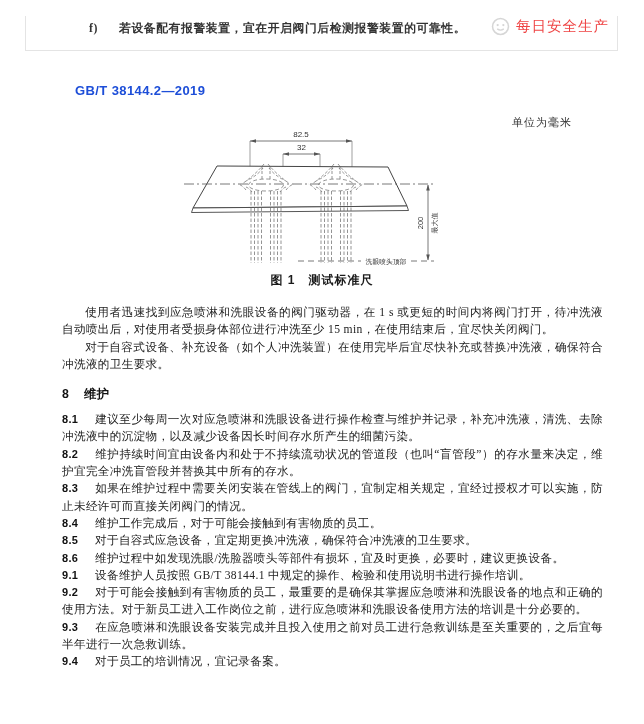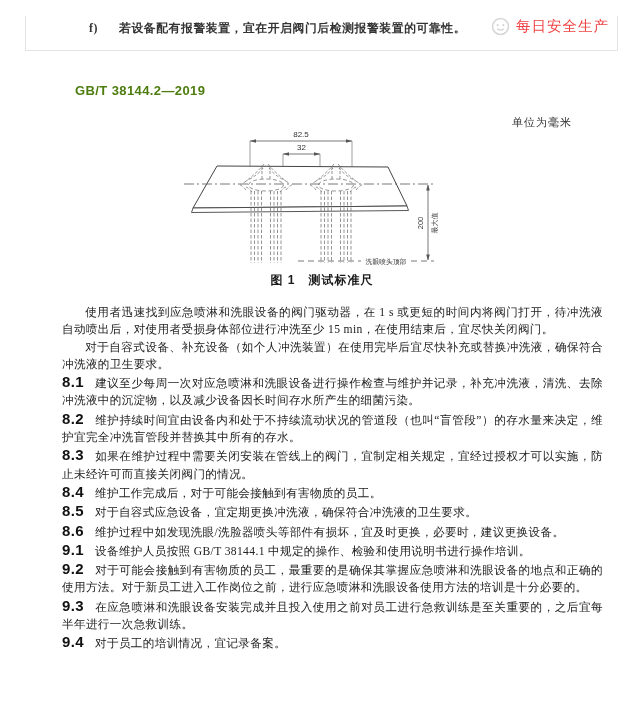--- a/index.html
+++ b/index.html
@@ -23,21 +23,21 @@
   .watermark {
     position:absolute; right:8px; top:3px; display:flex; align-items:center;
     color:#ef4444; font-family:"Liberation Sans","DejaVu Sans",sans-serif;
     font-size:14.5px; letter-spacing:1px;
   }
   .wm-icon { width:19px; height:19px; margin-right:6px; }
   
   .doc-number {
     position:absolute; left:75px; top:67px;
     font-family:"Liberation Sans","DejaVu Sans",sans-serif;
-    font-weight:700; font-size:13px; letter-spacing:0.4px; color:#4d7c0f;
+    font-weight:700; font-size:13px; letter-spacing:0.4px; color:#1d4ed8;
   }
   .unit-note {
     position:absolute; right:72px; top:99px; font-size:11px; color:#333;
     letter-spacing:1px;
   }
   
   .figure-svg { position:absolute; left:180px; top:112px; }
   .fig-caption {
     position:absolute; left:0; top:256px; width:644px; text-align:center;
     font-family:"Liberation Sans","DejaVu Sans",sans-serif;
@@ -54,21 +54,21 @@
     font-weight:700; font-size:12.3px; color:#111; line-height:18px;
     margin:12px 0 8px 0; letter-spacing:0.5px;
   }
   .sec-heading:first-child { margin-top:0; }
   .sec-heading .h-num { display:inline-block; width:22px; }
   .para { text-indent:2em; }
   .clause { }
   .clause .cnum {
     display:inline-block; width:33px;
     font-family:"Liberation Sans","DejaVu Sans",sans-serif;
-    font-weight:700; font-size:15px; color:#111;
+    font-weight:700; font-size:11px; color:#111;
   }
   svg text {
     font-family:"Liberation Sans","DejaVu Sans",sans-serif; fill:#333;
   }
 </style>
 </head>
 <body>
 
 <div class="page">
 
@@ -174,20 +174,21 @@
     <line x1="118" y1="133" x2="181" y2="133" stroke="#555" stroke-width="0.8" stroke-dasharray="6 4"></line>
     <line x1="231" y1="133" x2="254" y2="133" stroke="#555" stroke-width="0.8" stroke-dasharray="6 4"></line>
     <text x="206" y="135.5" font-size="6.8" text-anchor="middle">洗眼喷头顶部</text>
   </svg>
 
   <div class="fig-caption">图 1　测试标准尺</div>
 
   <div class="main-text" id="sections">
       <p class="para">使用者迅速找到应急喷淋和洗眼设备的阀门驱动器，在 1 s 或更短的时间内将阀门打开，待冲洗液自动喷出后，对使用者受损身体部位进行冲洗至少 15 min，在使用结束后，宜尽快关闭阀门。</p>
       <p class="para">对于自容式设备、补充设备（如个人冲洗装置）在使用完毕后宜尽快补充或替换冲洗液，确保符合冲洗液的卫生要求。</p>
+      <div class="sec-heading"><span class="h-num">8</span><span>维护</span></div>
       <p class="clause"><span class="cnum">8.1</span><span>建议至少每周一次对应急喷淋和洗眼设备进行操作检查与维护并记录，补充冲洗液，清洗、去除冲洗液中的沉淀物，以及减少设备因长时间存水所产生的细菌污染。</span></p>
       <p class="clause"><span class="cnum">8.2</span><span>维护持续时间宜由设备内和处于不持续流动状况的管道段（也叫“盲管段”）的存水量来决定，维护宜完全冲洗盲管段并替换其中所有的存水。</span></p>
       <p class="clause"><span class="cnum">8.3</span><span>如果在维护过程中需要关闭安装在管线上的阀门，宜制定相关规定，宜经过授权才可以实施，防止未经许可而直接关闭阀门的情况。</span></p>
       <p class="clause"><span class="cnum">8.4</span><span>维护工作完成后，对于可能会接触到有害物质的员工。</span></p>
       <p class="clause"><span class="cnum">8.5</span><span>对于自容式应急设备，宜定期更换冲洗液，确保符合冲洗液的卫生要求。</span></p>
       <p class="clause"><span class="cnum">8.6</span><span>维护过程中如发现洗眼/洗脸器喷头等部件有损坏，宜及时更换，必要时，建议更换设备。</span></p>
       <p class="clause"><span class="cnum">9.1</span><span>设备维护人员按照 GB/T 38144.1 中规定的操作、检验和使用说明书进行操作培训。</span></p>
       <p class="clause"><span class="cnum">9.2</span><span>对于可能会接触到有害物质的员工，最重要的是确保其掌握应急喷淋和洗眼设备的地点和正确的使用方法。对于新员工进入工作岗位之前，进行应急喷淋和洗眼设备使用方法的培训是十分必要的。</span></p>
       <p class="clause"><span class="cnum">9.3</span><span>在应急喷淋和洗眼设备安装完成并且投入使用之前对员工进行急救训练是至关重要的，之后宜每半年进行一次急救训练。</span></p>
       <p class="clause"><span class="cnum">9.4</span><span>对于员工的培训情况，宜记录备案。</span></p>

